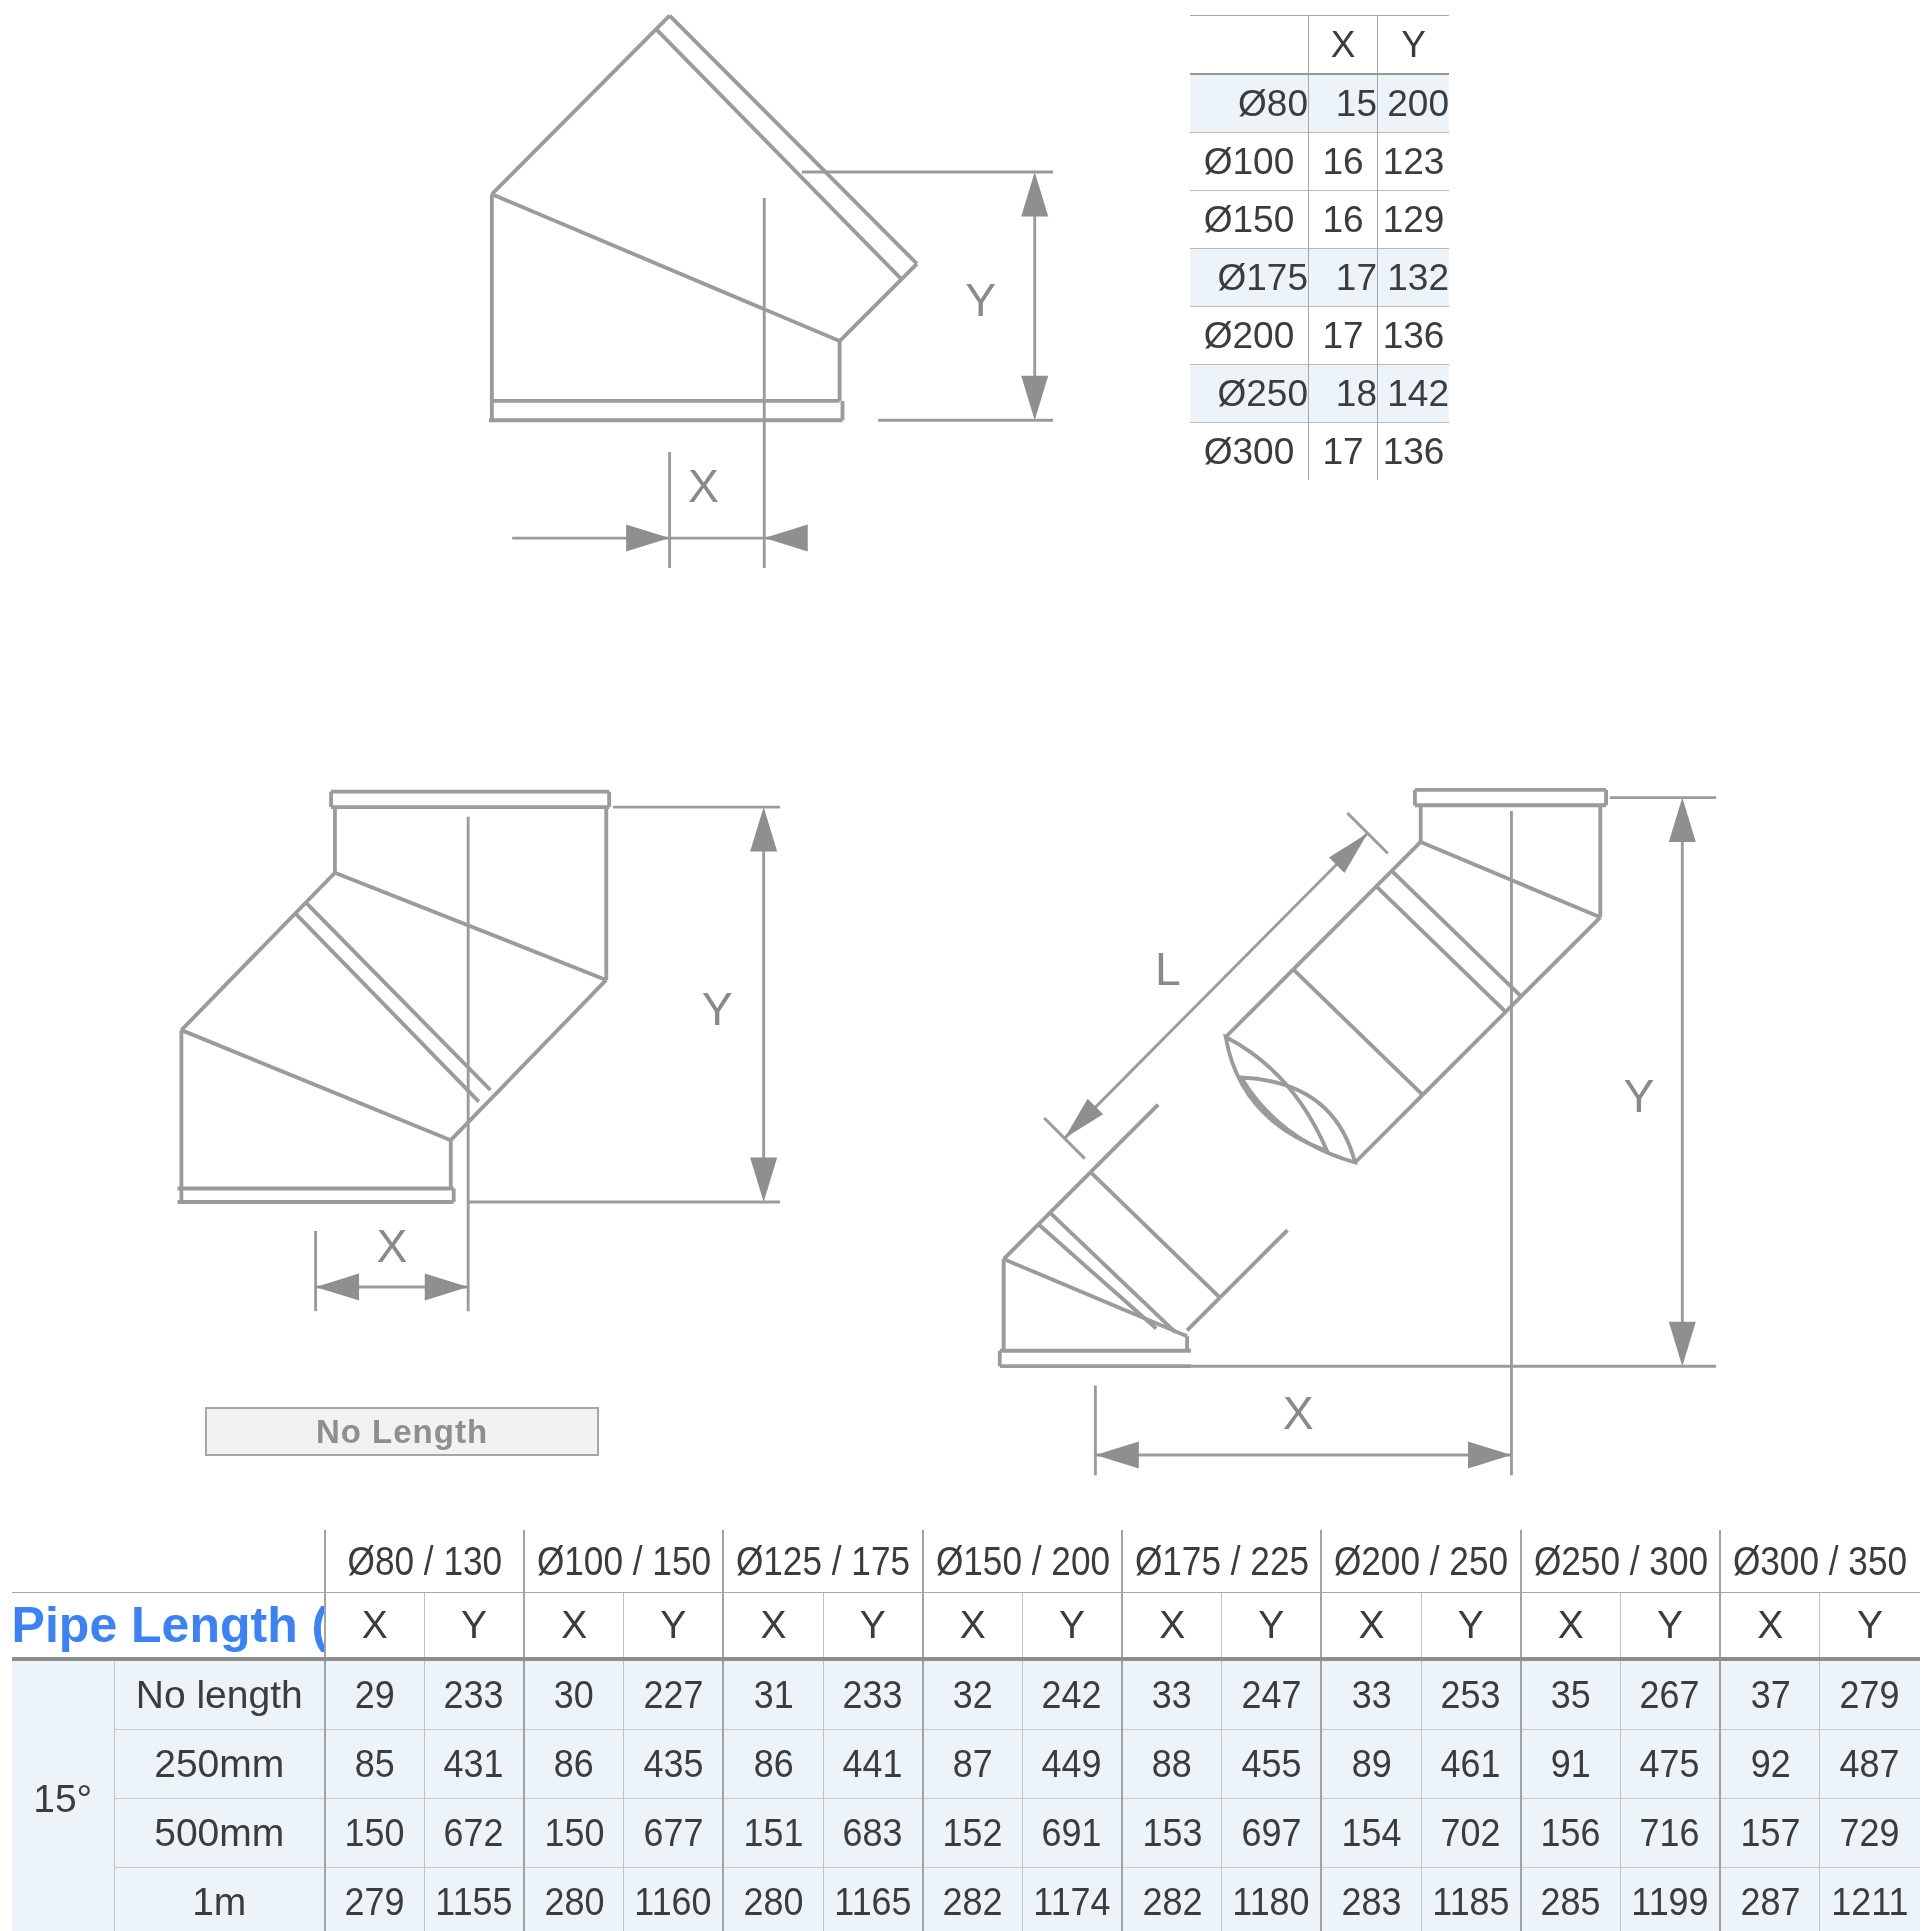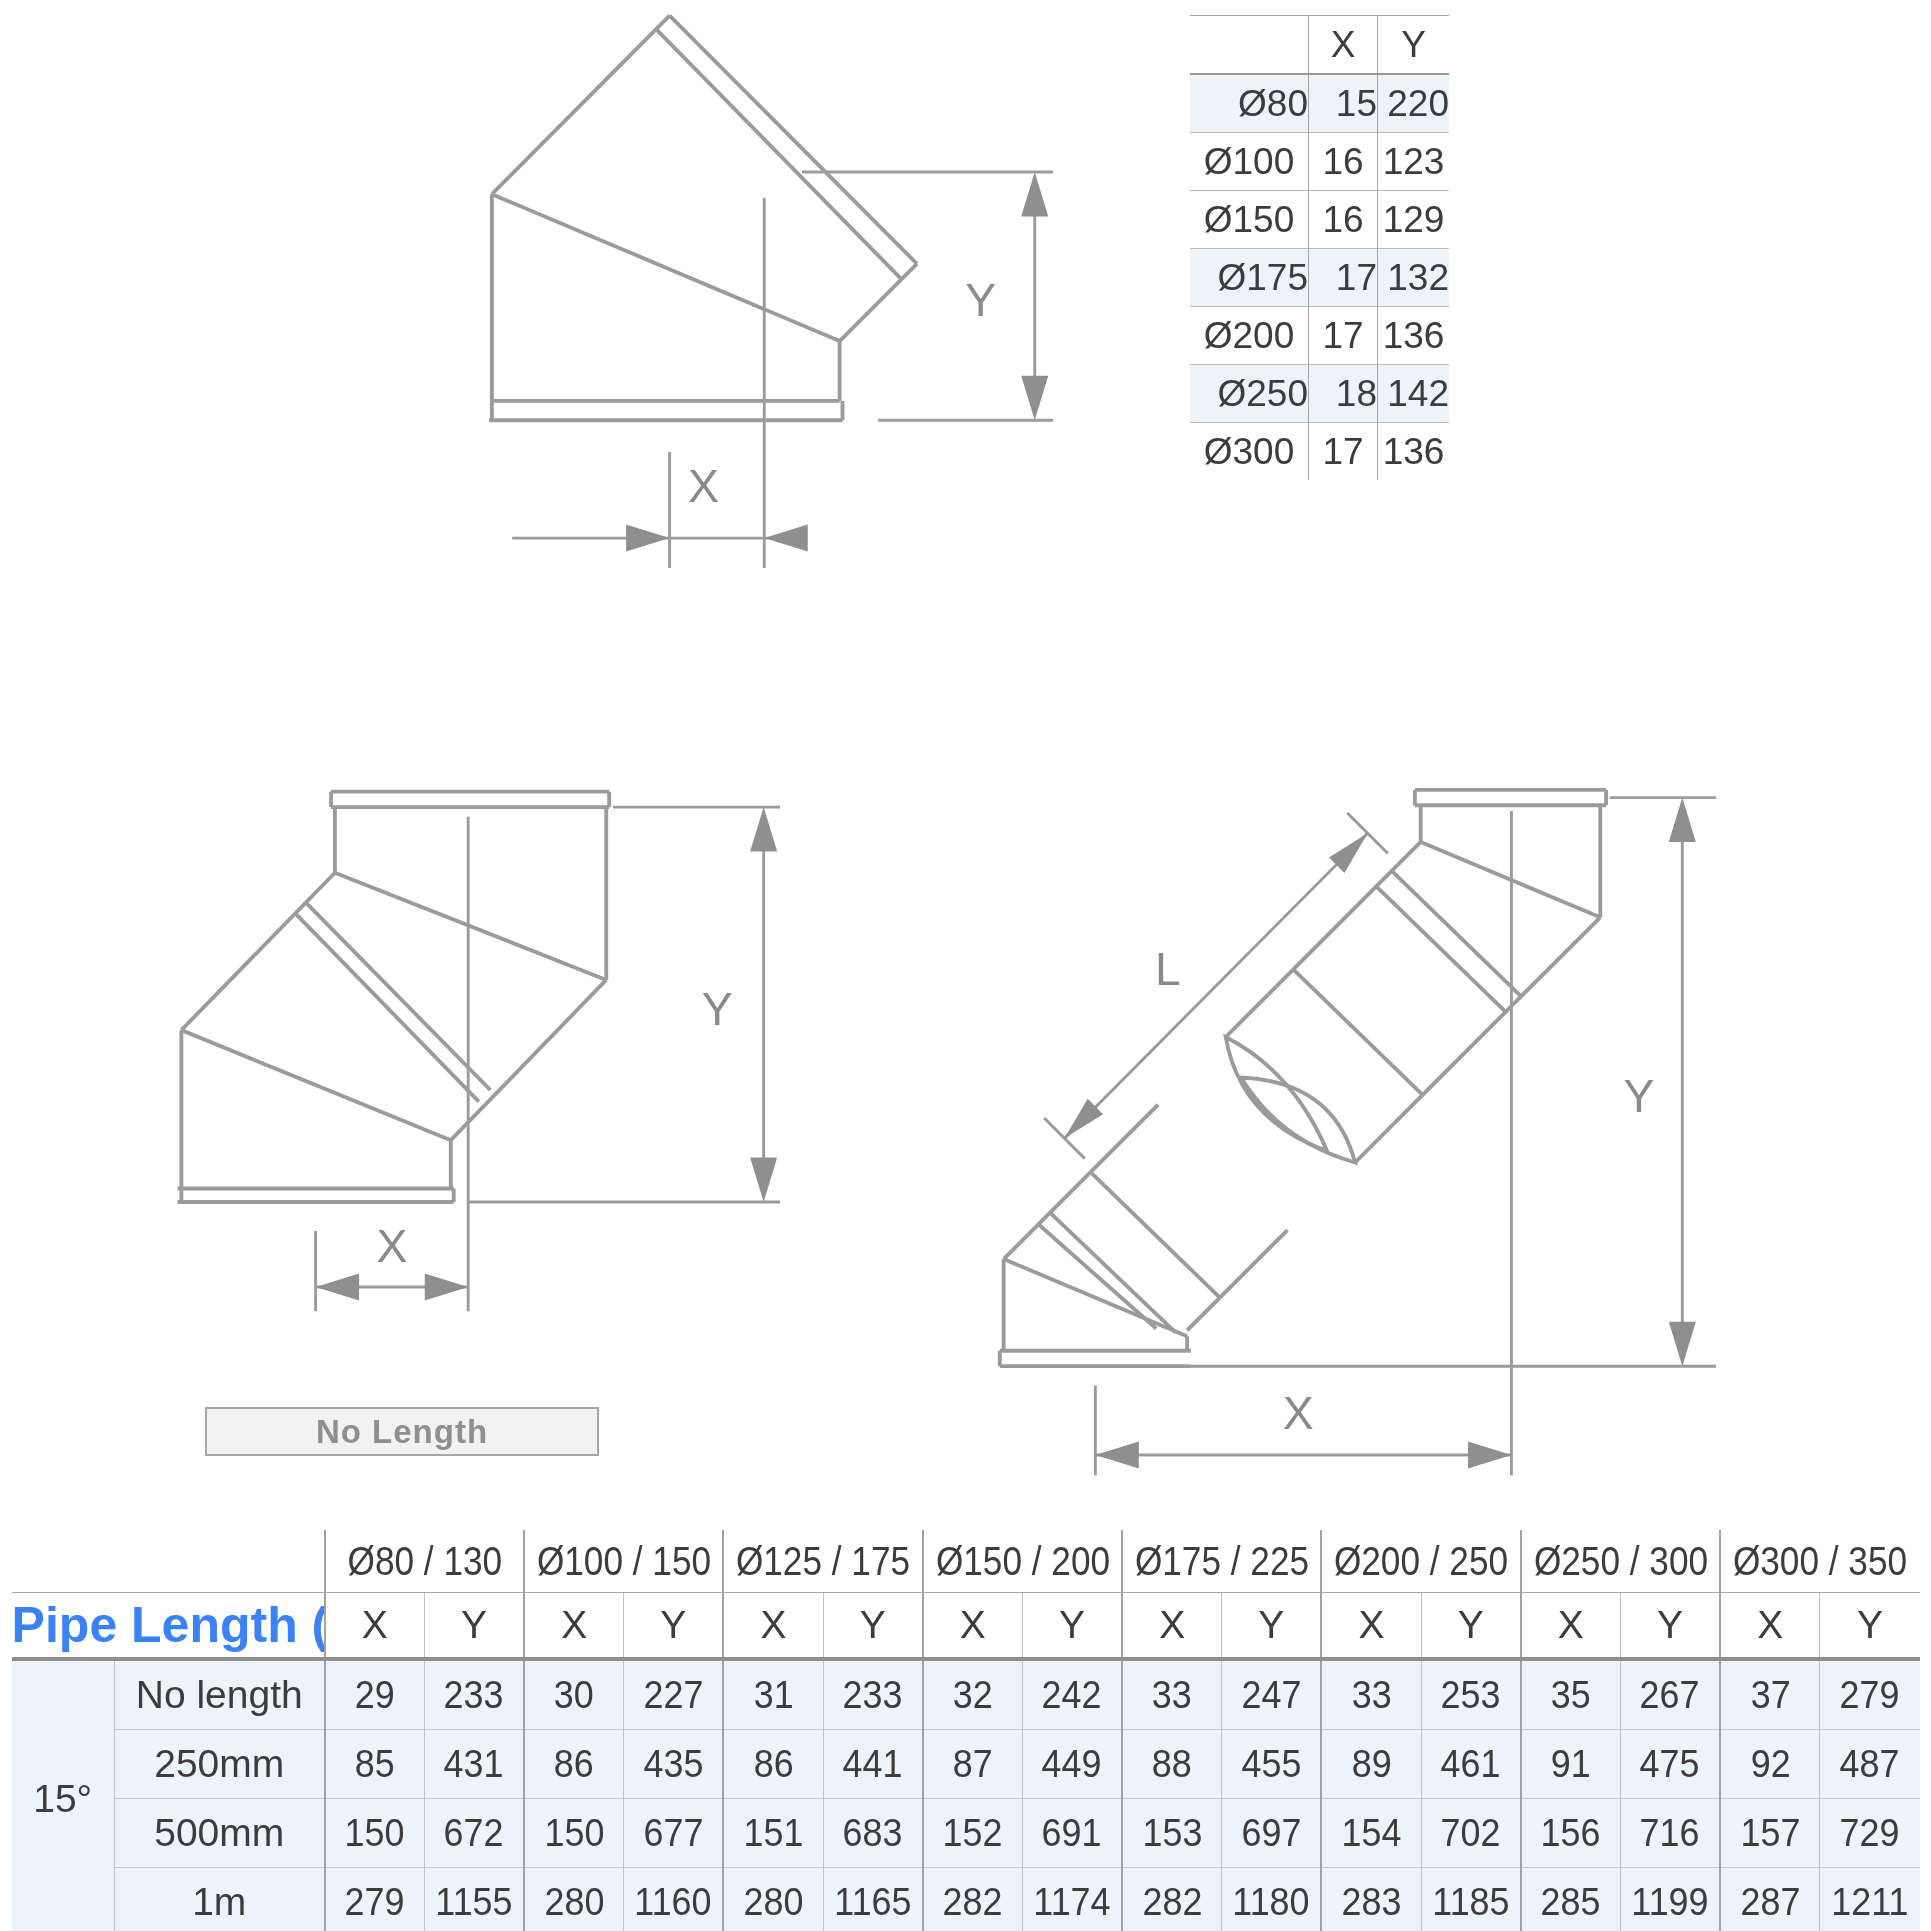--- a/index.html
+++ b/index.html
@@ -199,21 +199,21 @@
   <table id="dim-table">
     <tbody>
       <tr class="hd">
         <td class="c0"></td>
         <td class="c1">X</td>
         <td class="c2">Y</td>
       </tr>
       <tr class="dr alt">
         <td class="c0">Ø80</td>
         <td class="c1">15</td>
-        <td class="c2">220</td>
+        <td class="c2">200</td>
       </tr>
       <tr class="dr">
         <td class="c0">Ø100</td>
         <td class="c1">16</td>
         <td class="c2">123</td>
       </tr>
       <tr class="dr">
         <td class="c0">Ø150</td>
         <td class="c1">16</td>
         <td class="c2">129</td>

